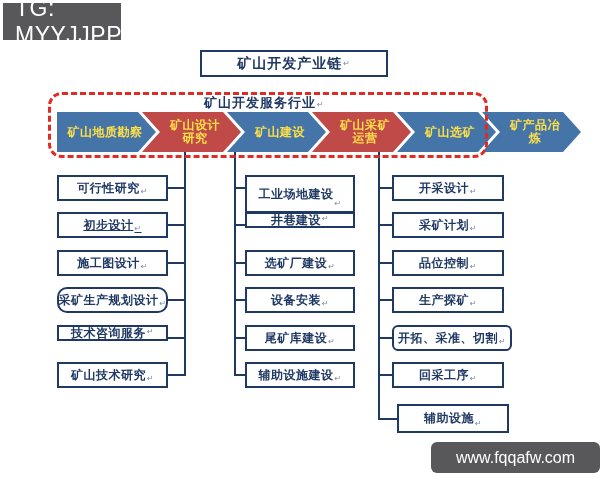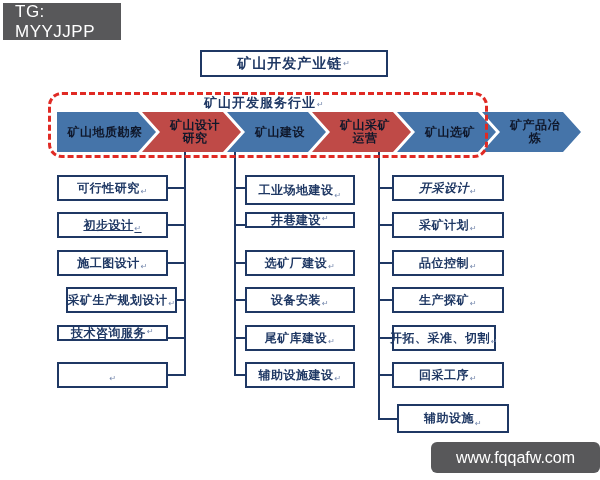--- a/index.html
+++ b/index.html
@@ -4,40 +4,40 @@
 <style>
   html,body{margin:0;padding:0;background:#ffffff;}
   #stage{
     position:relative;width:600px;height:480px;background:#ffffff;overflow:hidden;
     font-family:"Liberation Sans","DejaVu Sans",sans-serif;
   }
   .badge{
     position:absolute;background:#58585a;color:#ffffff;
     display:flex;align-items:center;box-sizing:border-box;
   }
-  #tg-badge{left:3px;top:3px;width:118px;height:37px;padding-left:12px;font-size:17px;letter-spacing:.5px;}
+  #tg-badge{left:3px;top:3px;width:118px;height:37px;padding-left:12px;font-size:23px;letter-spacing:.5px;}
   #site-badge{left:431px;top:442px;width:169px;height:31px;justify-content:center;font-size:16px;border-radius:6px;}
   #title-box{
     position:absolute;left:200px;top:50px;width:188px;height:27px;
     border:2px solid #1f3864;box-sizing:border-box;
     display:flex;align-items:center;justify-content:center;
     color:#1f3864;font-weight:bold;font-size:14px;letter-spacing:1px;background:#fff;z-index:3;
   }
   #dashed-frame{
     position:absolute;left:48px;top:92px;width:440px;height:66px;
     border:3px dashed #e02a24;border-radius:14px;box-sizing:border-box;z-index:5;pointer-events:none;
   }
   #service-label{
     position:absolute;left:204px;top:94px;color:#1f3864;font-weight:bold;font-size:13px;
     letter-spacing:1px;z-index:6;
   }
   .chevron{
     position:absolute;top:112px;height:40px;width:100px;z-index:2;
     display:flex;align-items:center;justify-content:center;text-align:center;
-    color:#0f172a;font-weight:bold;font-size:12px;line-height:13px;letter-spacing:.5px;
+    color:#fde047;font-weight:bold;font-size:12px;line-height:13px;letter-spacing:.5px;
     clip-path:polygon(0 0,81px 0,99px 50%,81px 100%,0 100%,18px 50%);
     padding:0 8px 0 14px;box-sizing:border-box;
   }
   .chevron.first{clip-path:polygon(0 0,81px 0,99px 50%,81px 100%,0 100%);padding-left:4px;}
   .flow-box{
     position:absolute;background:#ffffff;border:2px solid #1f3864;box-sizing:border-box;
     display:flex;align-items:center;justify-content:center;
     color:#1f3864;font-weight:bold;font-size:12px;letter-spacing:.5px;z-index:4;white-space:nowrap;
   }
   .pmark{font-size:8px;color:#7588ad;font-weight:normal;margin-left:1px;align-self:flex-end;padding-bottom:3px;}
@@ -112,34 +112,35 @@
           <span class="pmark">↵</span>
         </div>
         <div class="flow-box" style="left: 57px; top: 212px; width: 111px; height: 26px; text-decoration: underline;">
           <span>初步设计</span>
           <span class="pmark">↵</span>
         </div>
         <div class="flow-box" style="left: 57px; top: 250px; width: 111px; height: 26px;">
           <span>施工图设计</span>
           <span class="pmark">↵</span>
         </div>
-        <div class="flow-box" style="left: 66px; top: 287px; width: 111px; height: 26px;">
+        <div class="flow-box" style="left: 57px; top: 287px; width: 111px; height: 26px; border-radius: 10px;">
           <span>采矿生产规划设计</span>
           <span class="pmark">↵</span>
         </div>
         <div class="flow-box" style="left: 57px; top: 325px; width: 111px; height: 16px;">
           <span>技术咨询服务</span>
           <span class="pmark">↵</span>
         </div>
         <div class="flow-box" style="left: 57px; top: 362px; width: 111px; height: 26px;">
+          <span>矿山技术研究</span>
           <span class="pmark">↵</span>
         </div>
       </div>
       <div>
-        <div class="flow-box" style="left: 245px; top: 175px; width: 110px; height: 30px;">
+        <div class="flow-box" style="left: 245px; top: 175px; width: 110px; height: 38px;">
           <span>工业场地建设</span>
           <span class="pmark">↵</span>
         </div>
         <div class="flow-box" style="left: 245px; top: 212px; width: 110px; height: 16px;">
           <span>井巷建设</span>
           <span class="pmark">↵</span>
         </div>
         <div class="flow-box" style="left: 245px; top: 250px; width: 110px; height: 26px;">
           <span>选矿厂建设</span>
           <span class="pmark">↵</span>
@@ -151,37 +152,37 @@
         <div class="flow-box" style="left: 245px; top: 325px; width: 110px; height: 26px;">
           <span>尾矿库建设</span>
           <span class="pmark">↵</span>
         </div>
         <div class="flow-box" style="left: 245px; top: 362px; width: 110px; height: 26px;">
           <span>辅助设施建设</span>
           <span class="pmark">↵</span>
         </div>
       </div>
       <div>
-        <div class="flow-box" style="left: 392px; top: 175px; width: 112px; height: 26px; font-style: italic;">
+        <div class="flow-box" style="left: 392px; top: 175px; width: 112px; height: 26px;">
           <span>开采设计</span>
           <span class="pmark">↵</span>
         </div>
         <div class="flow-box" style="left: 392px; top: 212px; width: 112px; height: 26px;">
           <span>采矿计划</span>
           <span class="pmark">↵</span>
         </div>
         <div class="flow-box" style="left: 392px; top: 250px; width: 112px; height: 26px;">
           <span>品位控制</span>
           <span class="pmark">↵</span>
         </div>
         <div class="flow-box" style="left: 392px; top: 287px; width: 112px; height: 26px;">
           <span>生产探矿</span>
           <span class="pmark">↵</span>
         </div>
-        <div class="flow-box" style="left: 392px; top: 325px; width: 104px; height: 26px;">
+        <div class="flow-box" style="left: 392px; top: 325px; width: 120px; height: 26px; border-radius: 6px;">
           <span>开拓、采准、切割</span>
           <span class="pmark">↵</span>
         </div>
         <div class="flow-box" style="left: 392px; top: 362px; width: 112px; height: 26px;">
           <span>回采工序</span>
           <span class="pmark">↵</span>
         </div>
         <div class="flow-box" style="left: 397px; top: 404px; width: 112px; height: 29px;">
           <span>辅助设施</span>
           <span class="pmark">↵</span>

